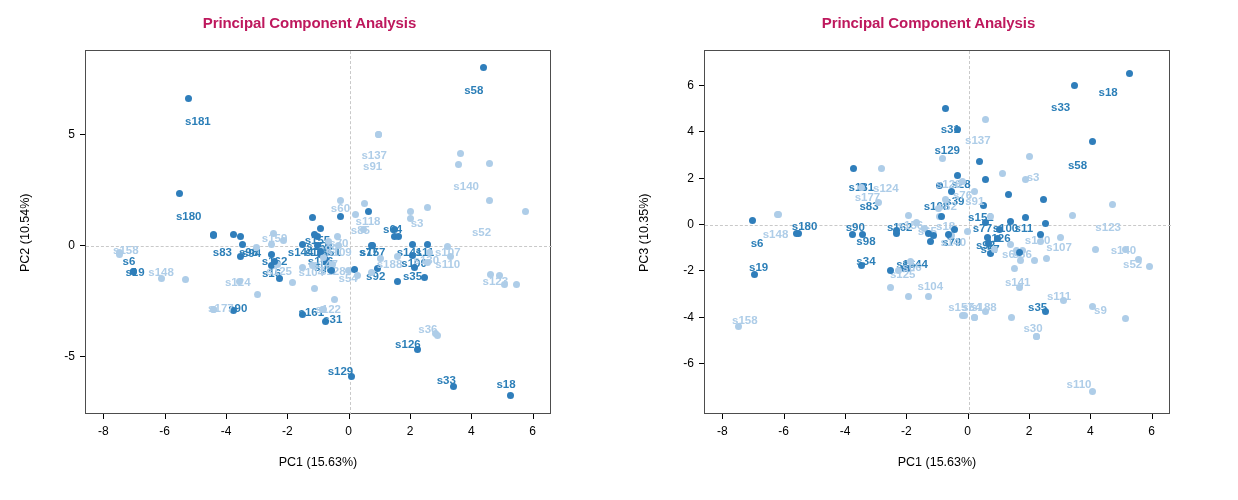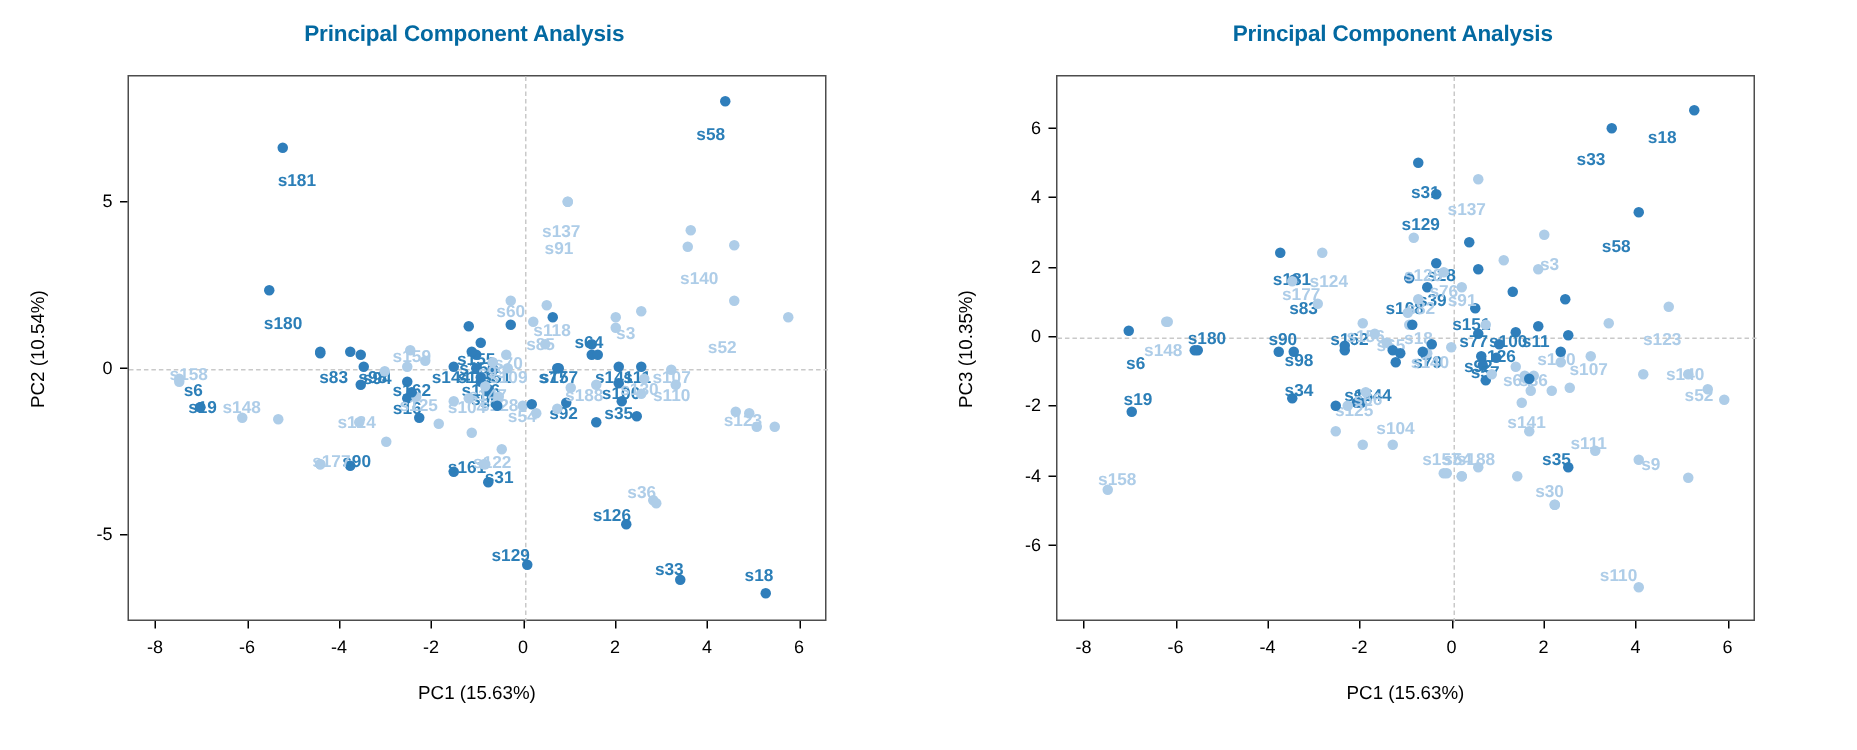--- a/index.html
+++ b/index.html
@@ -10,21 +10,21 @@
     overflow:hidden;
   }
   .page{position:relative;width:1238px;height:500px;}
   .panel{position:absolute;top:0;height:500px;width:619px;}
   .panel-left{left:0;}
   .panel-right{left:619px;}
 
   .plot-title{
     position:absolute;top:14px;left:0;width:619px;
     text-align:center;
-    font-size:15px;font-weight:bold;color:#0369a1;
+    font-size:15px;font-weight:bold;color:#be185d;
     letter-spacing:-0.1px;
   }
 
   
   .plot-box{
     position:absolute;
     border:1px solid #4d4d4d;
     box-sizing:border-box;
     background:transparent;
   }

